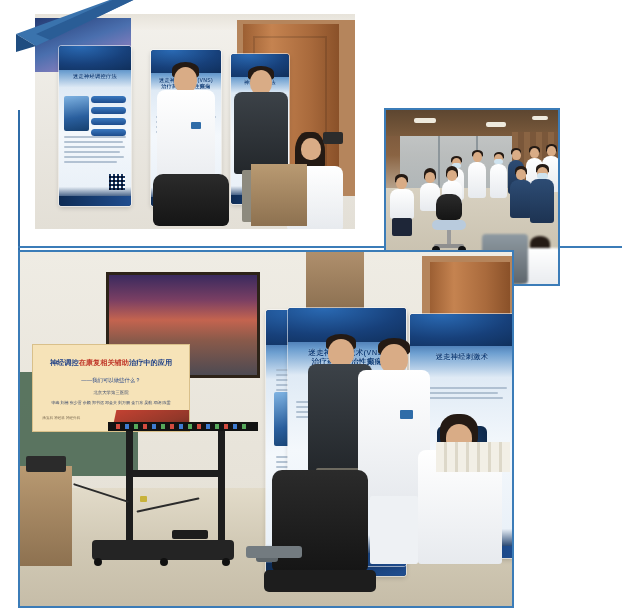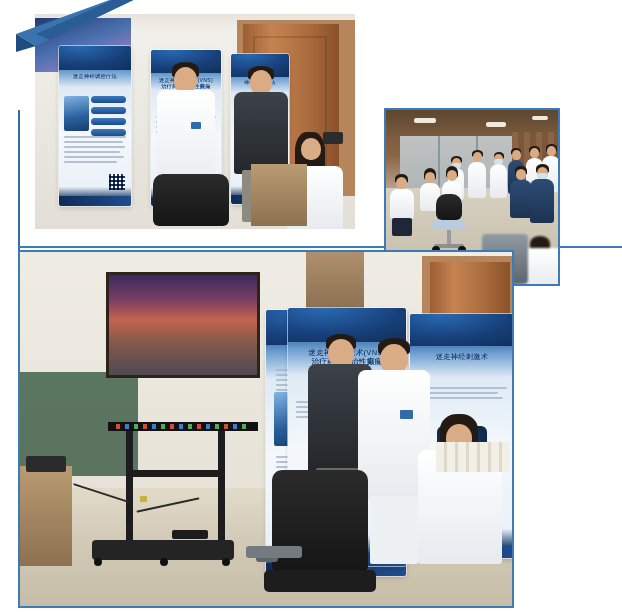--- a/index.html
+++ b/index.html
@@ -330,20 +330,30 @@
 
       <div class="doorframe" style="left:402px;top:4px;width:96px;height:300px;"></div>
       <div class="door" style="left:410px;top:10px;width:80px;height:292px;"></div>
 
       <div class="cabinet" style="left:286px;top:0px;width:58px;height:64px;opacity:.9;"></div>
 
       <div class="tv" style="left:86px;top:20px;width:154px;height:106px;">
         <div class="pic"></div>
       </div>
 
+      <div class="slide" style="left:12px;top:92px;width:158px;height:88px;">
+        <div class="bldg"></div>
+        <div class="stitle" style="font-size:7.2px;">
+          <span>神经调控</span><span class="hl">在康复相关辅助</span><span>治疗中的应用</span>
+        </div>
+        <div class="ssub" style="font-size:5.4px;">——我们可以做些什么？</div>
+        <div class="sorg" style="font-size:4.4px;">北京大学第三医院</div>
+        <div class="snames" style="font-size:4px;">申峰  刘楠  张少雷  余颖  郑书远  邓金夫  刘万鹏  金百东  吴航  邓朗  陈雯</div>
+        <div class="sfoot" style="font-size:3.6px;">康复科  神经科  神经外科</div>
+      </div>
 
       <div style="position:absolute;left:88px;top:170px;width:150px;height:9px;background:#121212;"></div>
       <div style="position:absolute;left:96px;top:172px;width:134px;height:5px;
                   background:repeating-linear-gradient(90deg,#d14b3f 0 4px,transparent 4px 9px,#3e7bd0 9px 13px,transparent 13px 18px,#56a85a 18px 22px,transparent 22px 27px);"></div>
 
       <div class="tvstand" style="left:106px;top:179px;width:7px;height:114px;"></div>
       <div class="tvstand" style="left:198px;top:179px;width:7px;height:114px;"></div>
       <div class="tvstand" style="left:106px;top:218px;width:99px;height:7px;"></div>
       <div class="tvbase" style="left:72px;top:288px;width:142px;height:20px;"></div>
       <div class="caster" style="left:74px;top:306px;"></div>

